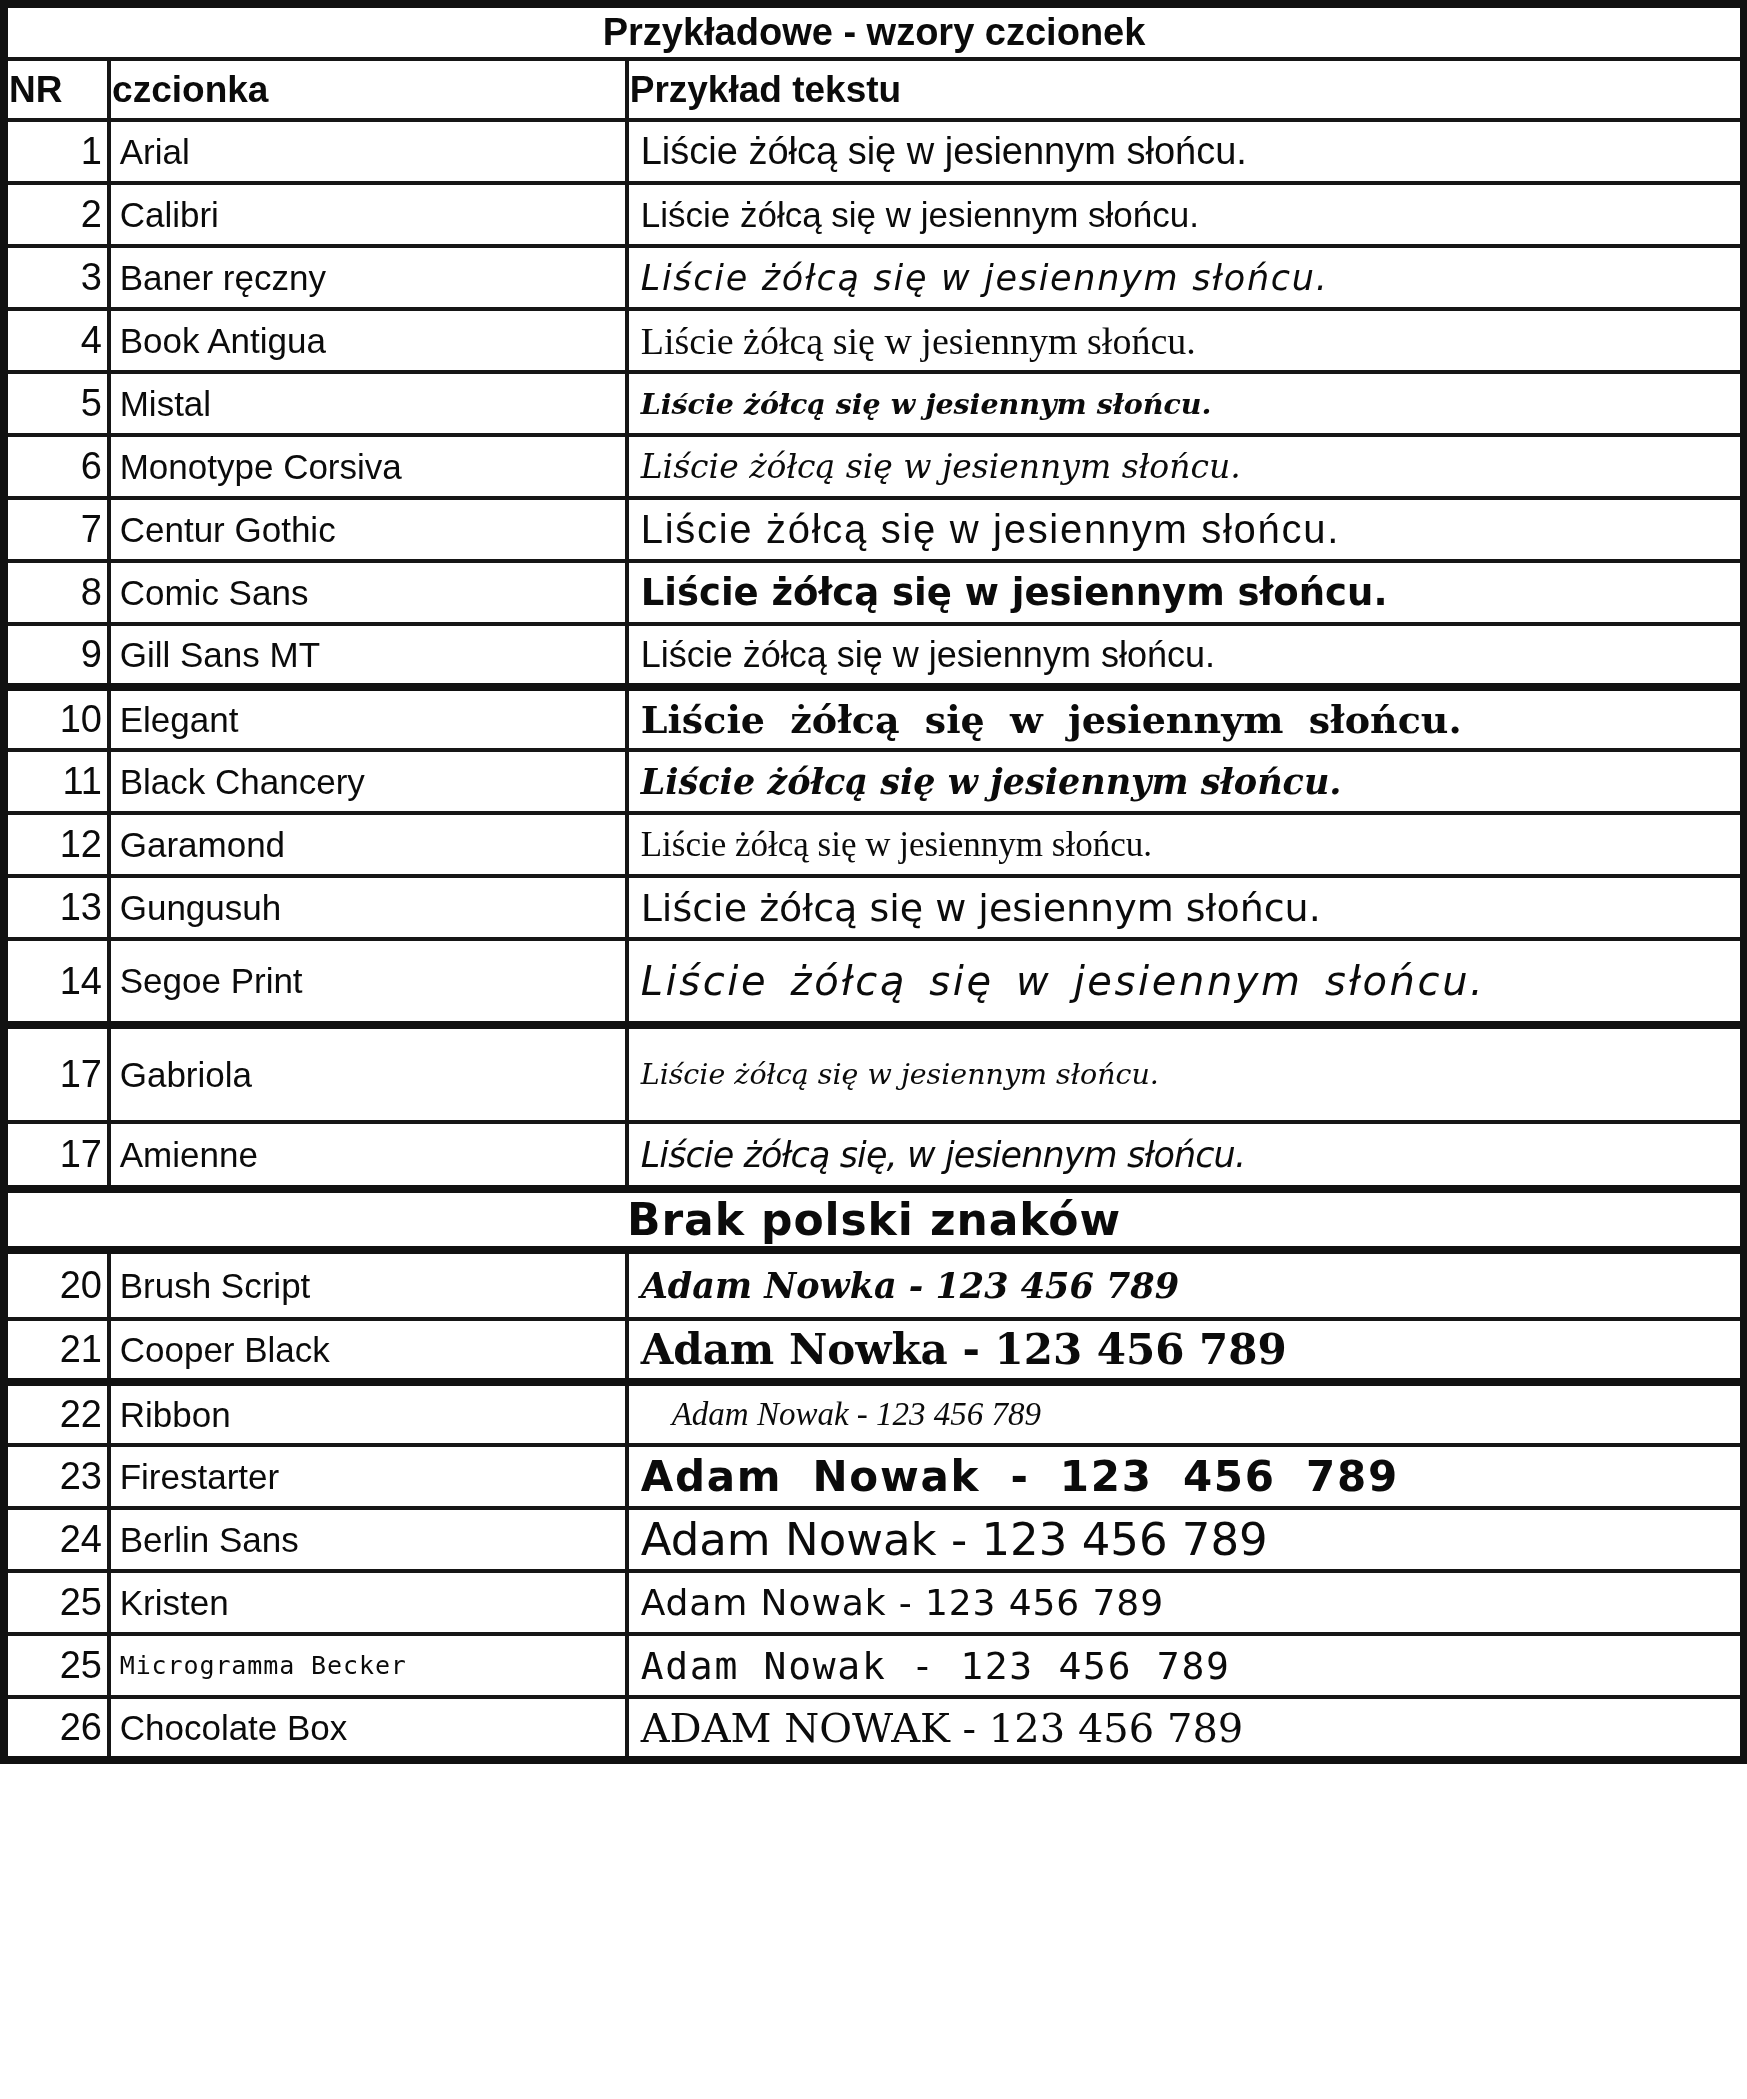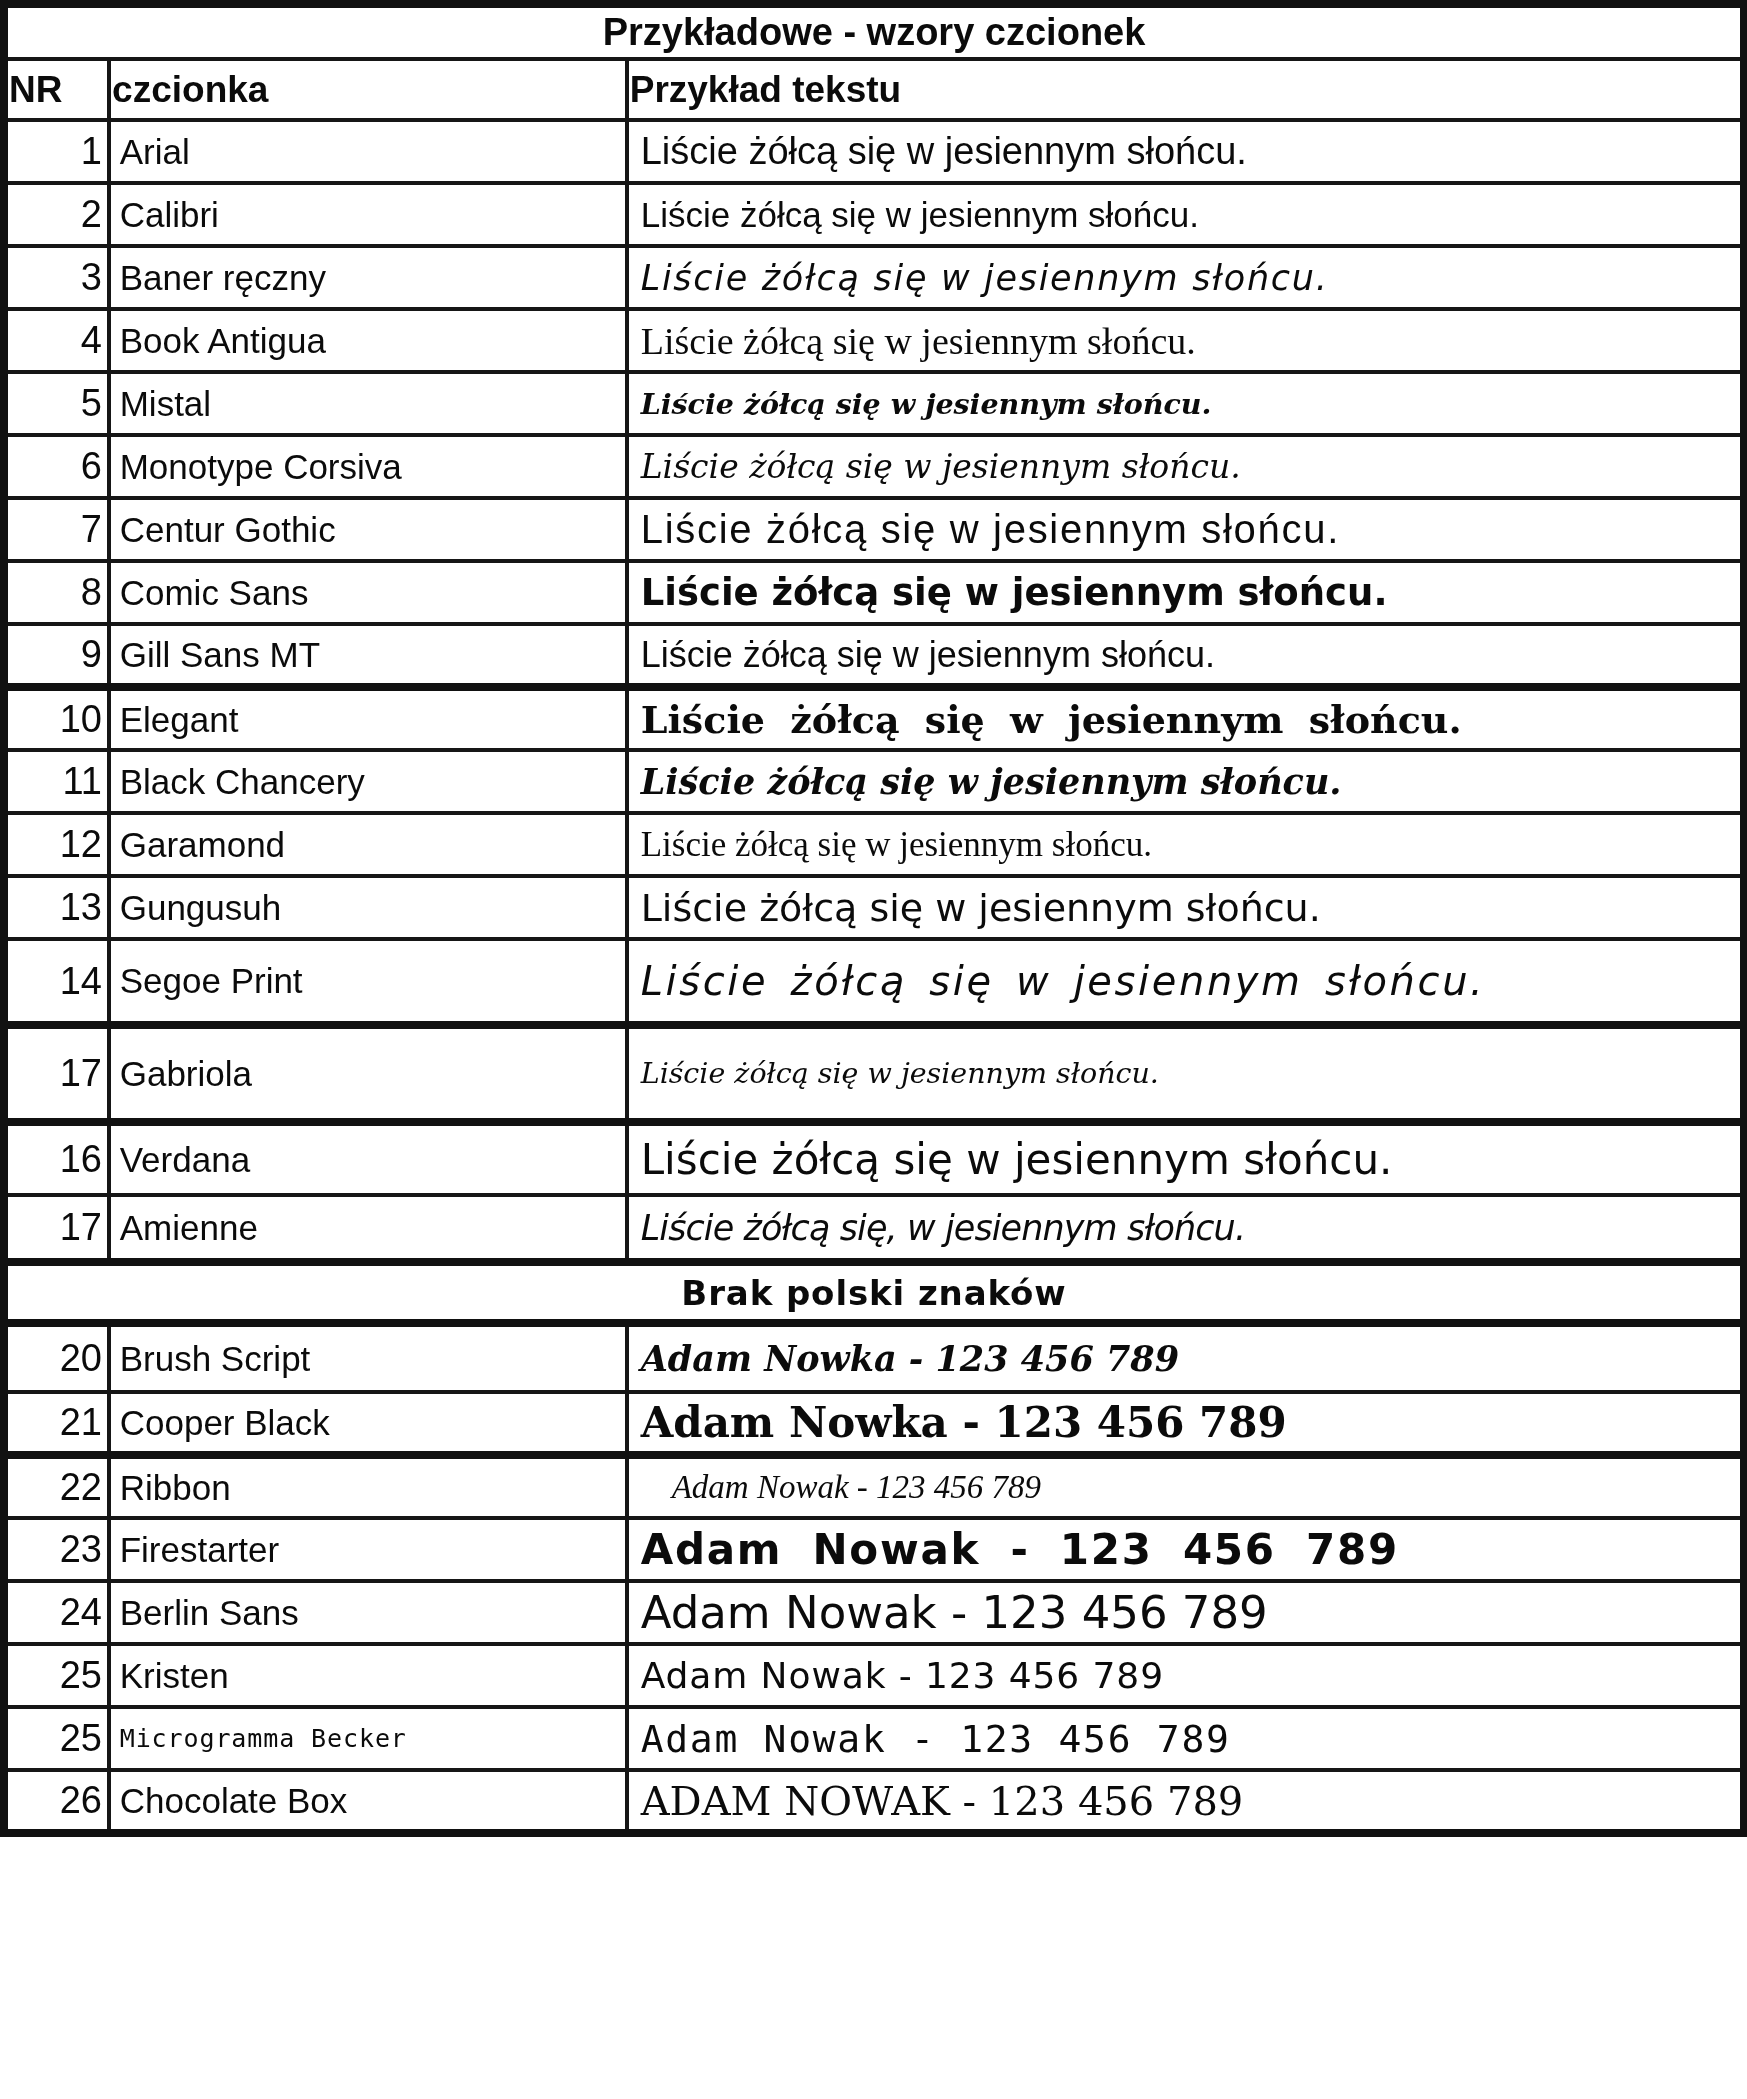--- a/index.html
+++ b/index.html
@@ -8,21 +8,21 @@
   table{width:100%;border-collapse:collapse;table-layout:fixed;
         border:8.6px solid #111;}
   td{border:4.3px solid #161616;overflow:hidden;white-space:nowrap;
      vertical-align:middle;box-sizing:border-box;}
   tr.thick>td{border-top:8.6px solid #111;}
   .title-cell{height:55px;text-align:center;font-weight:bold;font-size:38px;}
   .head-cell{height:61px;text-align:left;font-weight:bold;font-size:37px;}
   .nr{ text-align:right;font-size:38px;padding-right:5.2px;}
   .fname{font-size:35px;padding-left:8.6px;}
   .sample{padding-left:12px;}
-  .section-cell{height:61px;text-align:center;font-weight:bold;font-size:34px;
+  .section-cell{height:61px;text-align:center;font-weight:bold;font-size:44px;
                 font-family:"DejaVu Sans",sans-serif;letter-spacing:0.9px;}
   
   .rh{height:63px;}
   .rh14{height:86px;} .rh15{height:97px;} .rh16{height:73px;} .rh17{height:67px;}
   .rh20{height:69px;}
   
   .f-arial{font-family:"Liberation Sans",sans-serif;font-size:38px;}
   .f-calibri{font-family:"Liberation Sans",sans-serif;font-size:35px;}
   .f-baner{font-family:"DejaVu Sans",sans-serif;font-style:italic;font-size:35px;letter-spacing:1.7px;}
   .f-bookantigua{font-family:"Liberation Serif",serif;font-size:38px;}
@@ -139,25 +139,20 @@
   <tr class="rh14">
     <td class="nr">14</td>
     <td class="fname">Segoe Print</td>
     <td class="sample f-segoeprint">Liście żółcą się w jesiennym słońcu.</td>
   </tr>
   <tr class="rh15 thick">
     <td class="nr">17</td>
     <td class="fname">Gabriola</td>
     <td class="sample f-gabriola">Liście żółcą się w jesiennym słońcu.</td>
   </tr>
-  <tr class="rh16 thick">
-    <td class="nr">16</td>
-    <td class="fname">Verdana</td>
-    <td class="sample f-verdana">Liście żółcą się w jesiennym słońcu.</td>
-  </tr>
   <tr class="rh17">
     <td class="nr">17</td>
     <td class="fname">Amienne</td>
     <td class="sample f-amienne">Liście żółcą się, w jesiennym słońcu.</td>
   </tr>
 
   <tr class="thick">
     <td colspan="3" class="section-cell">Brak polski znaków</td>
   </tr>
 

